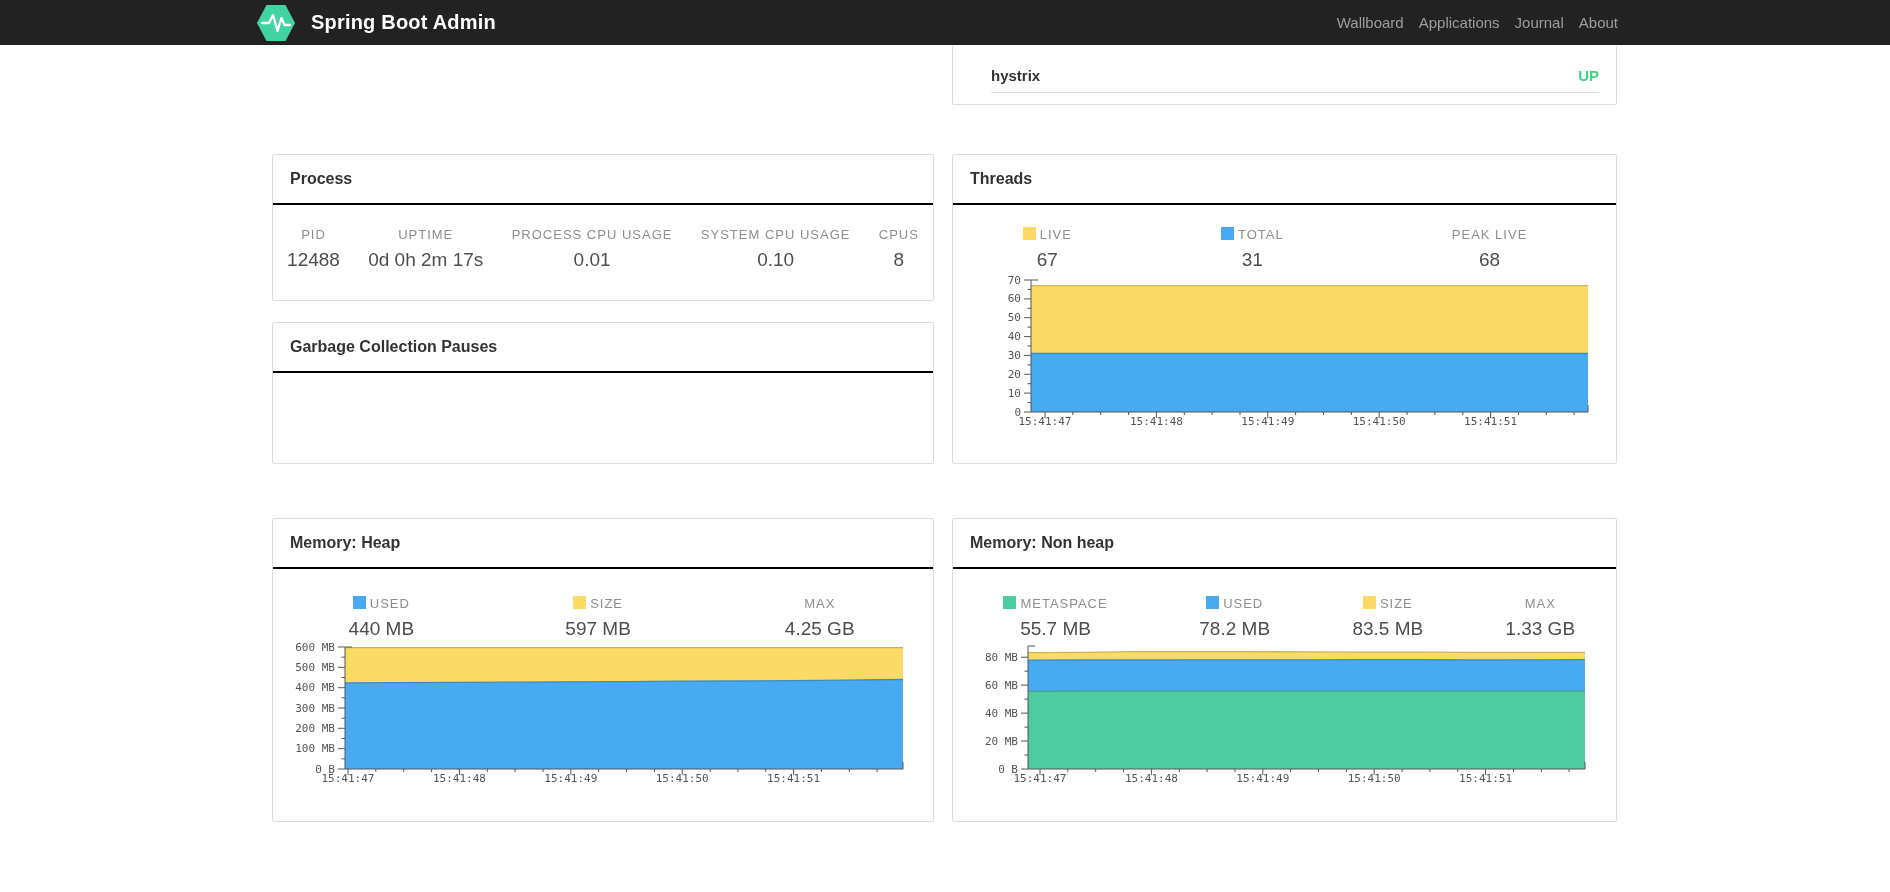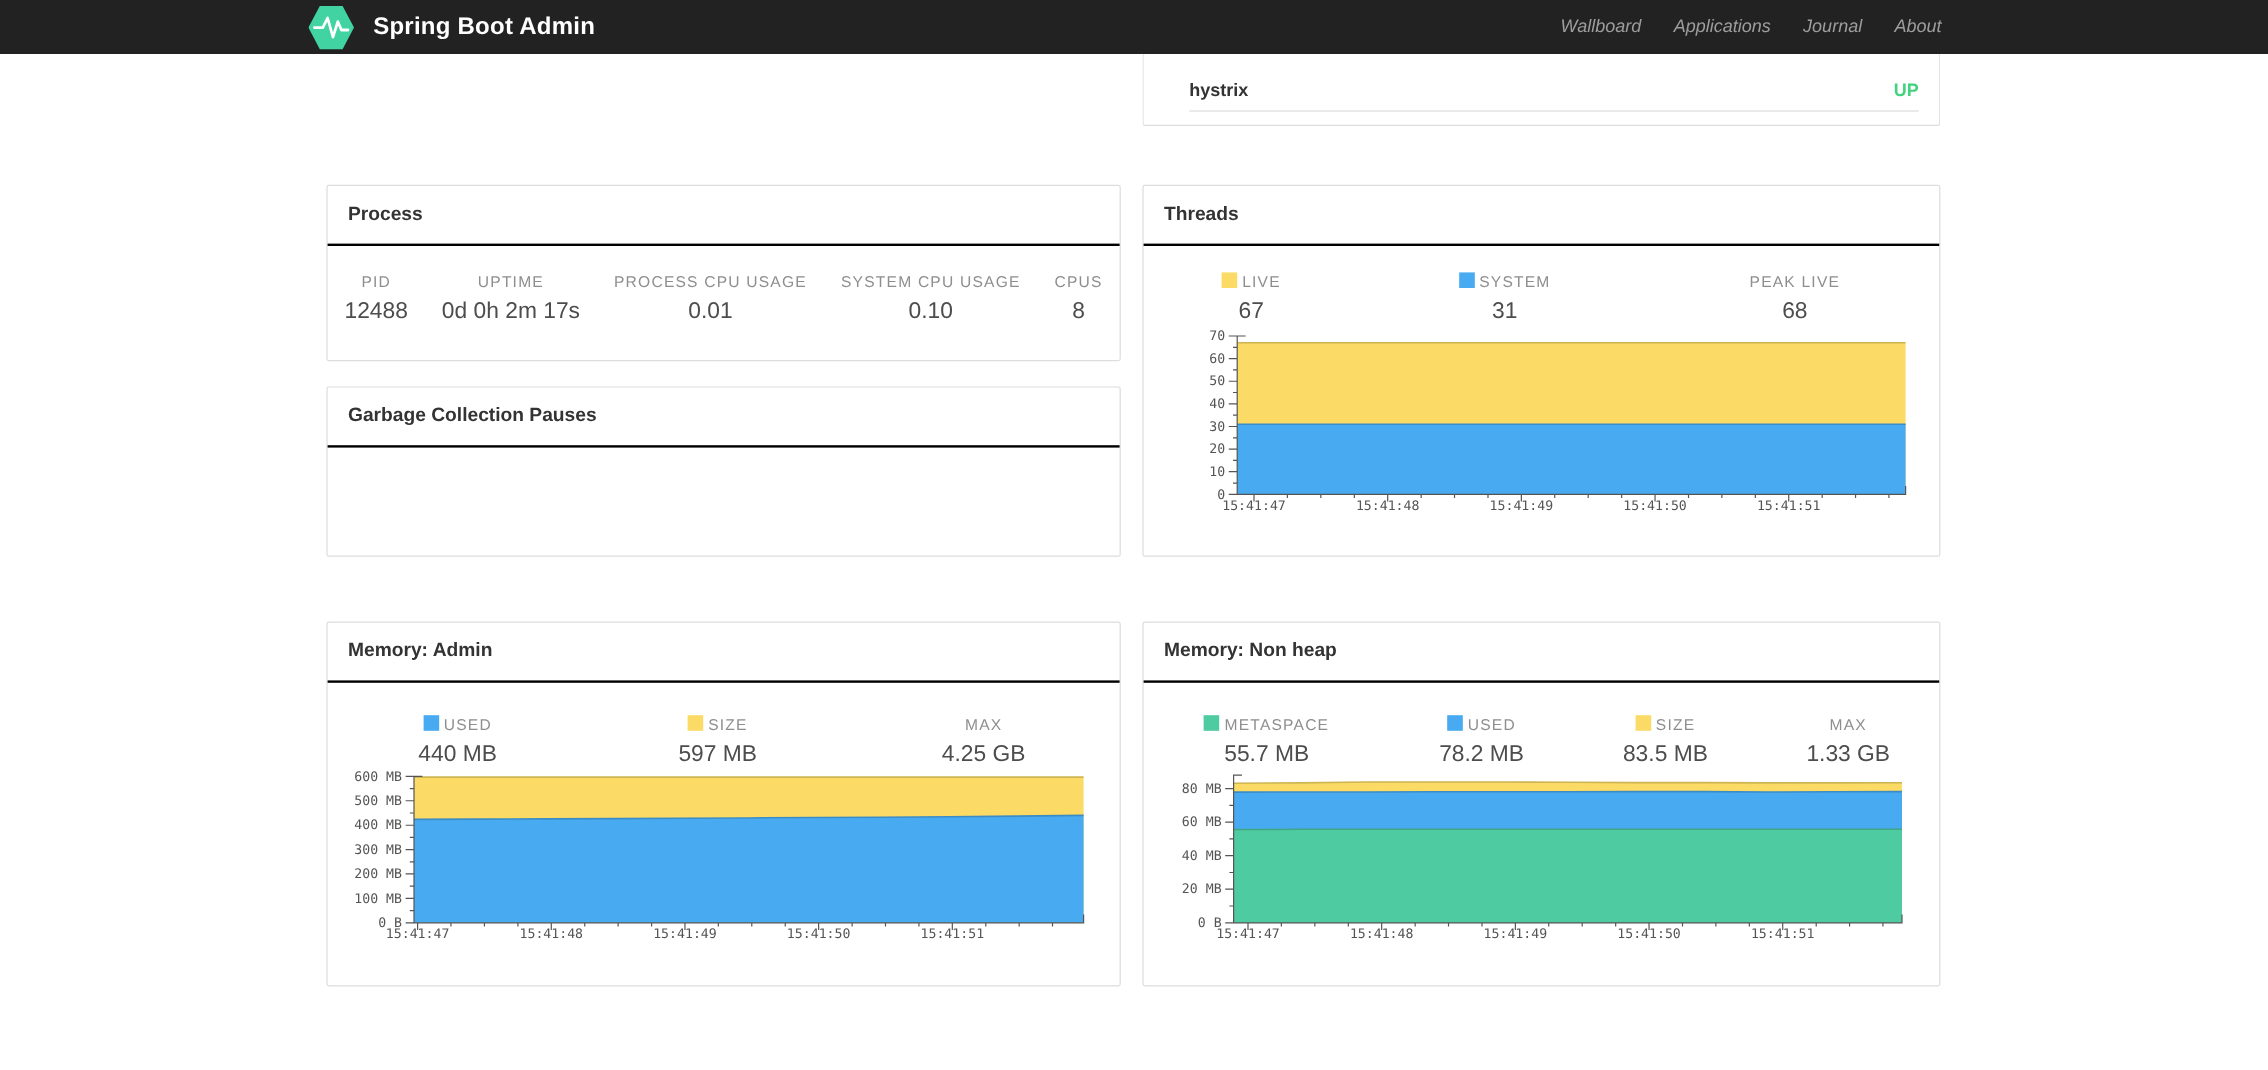--- a/index.html
+++ b/index.html
@@ -10,21 +10,21 @@
     font-family:"Liberation Sans", sans-serif; color:#333;
   }
   
   .navbar {
     position:absolute; left:0; top:0; width:1890px; height:45px;
     background:#222; display:flex; align-items:center;
   }
   .brand { display:flex; align-items:center; margin-left:257px; gap:16px; text-decoration:none; cursor:pointer; }
   .brand-logo { width:38px; height:38px; display:block; }
   .brand-title { color:#fff; font-size:20px; font-weight:bold; letter-spacing:.2px; }
-  .nav-links { margin-left:auto; margin-right:272px; display:flex; gap:27px; list-style:none;font-style:italic; }
+  .nav-links { margin-left:auto; margin-right:272px; display:flex; gap:15px; list-style:none; }
   .nav-links li { color:#9d9d9d; font-size:15px; cursor:pointer; }
 
   
   .card {
     position:absolute; background:#fff; border:1px solid #ddd; border-radius:2px;
   }
   .card-header {
     padding:15px 17px; font-size:16px; font-weight:bold; color:#333;
     border-bottom:2px solid #000000;
   }
@@ -113,21 +113,21 @@
 
 <section class="card" id="threads-card">
   <div class="card-header">Threads</div>
   <div class="stats">
 
   <div class="stat">
       <div class="stat-label"><span class="swatch" style="background: rgb(251, 219, 101);"></span><span>LIVE</span></div>
       <div class="stat-value">67</div>
     </div>
       <div class="stat">
-      <div class="stat-label"><span class="swatch" style="background: rgb(72, 171, 241);"></span><span>SYSTEM</span></div>
+      <div class="stat-label"><span class="swatch" style="background: rgb(72, 171, 241);"></span><span>TOTAL</span></div>
       <div class="stat-value">31</div>
     </div>
       <div class="stat">
       <div class="stat-label"><span>PEAK LIVE</span></div>
       <div class="stat-value">68</div>
     </div>
     </div>
   <svg class="chart-svg" width="663" height="308" viewBox="0 0 663 308">
       <path d="M78.0,130.7 L133.7,130.7 L189.4,130.7 L245.1,130.7 L300.8,130.7 L356.5,130.7 L412.2,130.7 L467.9,130.7 L523.6,130.7 L579.3,130.7 L635.0,130.7 L635,257 L78,257 Z" fill="#fbdb65"></path>
       <path d="M78.0,130.7 L133.7,130.7 L189.4,130.7 L245.1,130.7 L300.8,130.7 L356.5,130.7 L412.2,130.7 L467.9,130.7 L523.6,130.7 L579.3,130.7 L635.0,130.7" fill="none" stroke="rgb(206,180,83)" stroke-width="1.3"></path>
@@ -144,21 +144,21 @@
       <text x="68" y="128.5" text-anchor="end">70</text>
       <text x="92" y="270" text-anchor="middle">15:41:47</text>
       <text x="203.4" y="270" text-anchor="middle">15:41:48</text>
       <text x="314.8" y="270" text-anchor="middle">15:41:49</text>
       <text x="426.20000000000005" y="270" text-anchor="middle">15:41:50</text>
       <text x="537.6" y="270" text-anchor="middle">15:41:51</text>
     </svg>
 </section>
 
 <section class="card" id="heap-card">
-  <div class="card-header">Memory: Admin</div>
+  <div class="card-header">Memory: Heap</div>
   <div class="stats mem">
 
   <div class="stat">
       <div class="stat-label"><span class="swatch" style="background: rgb(72, 171, 241);"></span><span>USED</span></div>
       <div class="stat-value">440 MB</div>
     </div>
       <div class="stat">
       <div class="stat-label"><span class="swatch" style="background: rgb(251, 219, 101);"></span><span>SIZE</span></div>
       <div class="stat-value">597 MB</div>
     </div>

